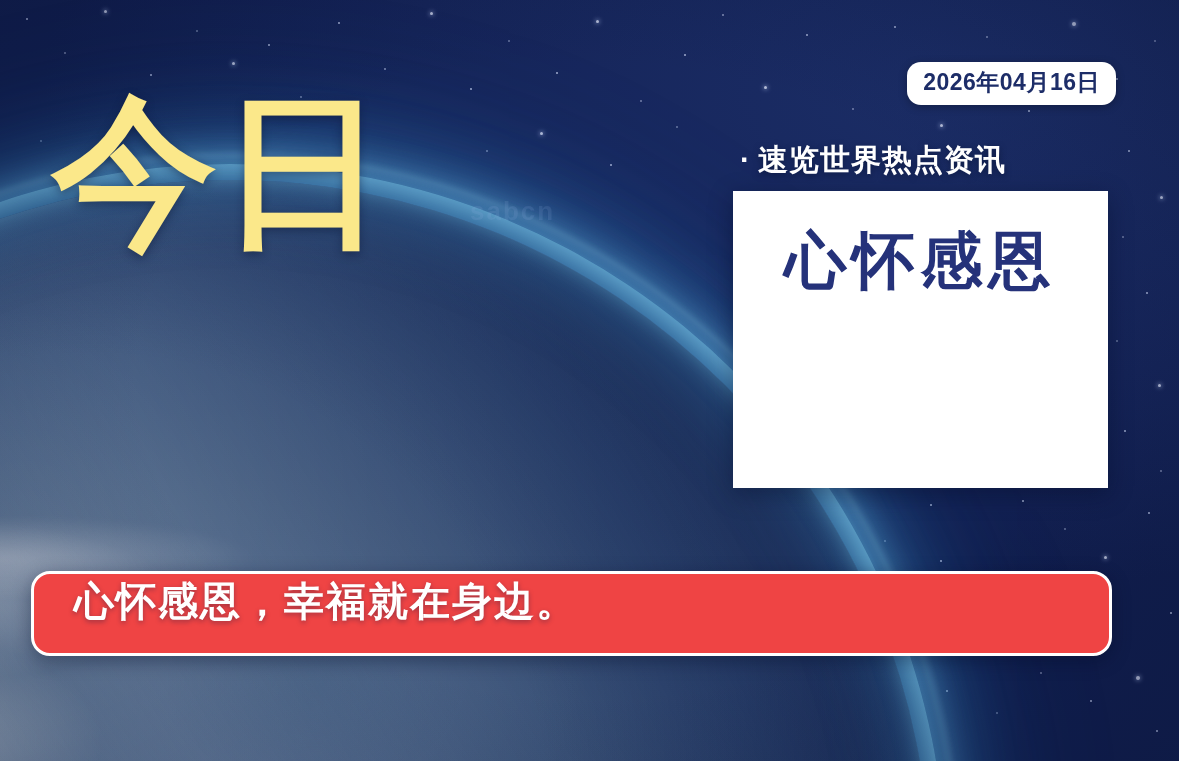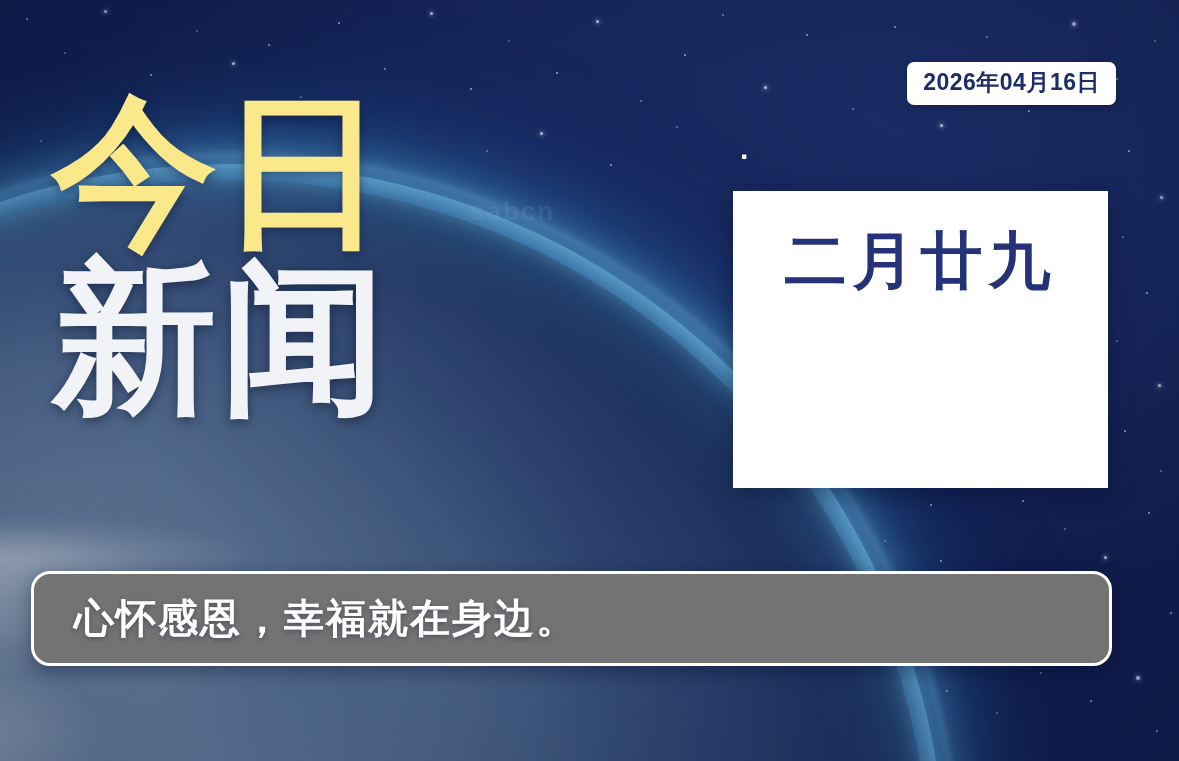--- a/index.html
+++ b/index.html
@@ -101,21 +101,21 @@
     position:absolute;left:470px;top:196px;
     font-size:26px;letter-spacing:2px;font-weight:700;
     color:rgba(150,175,225,.14);
     user-select:none;
   }
   
   .date-pill{
     position:absolute;right:63px;top:62px;
     background:#ffffff;color:#1d2d68;
     font-size:23px;font-weight:700;
-    padding:5px 16px 7px;border-radius:7px;
+    padding:5px 16px 7px;border-radius:14px;
     letter-spacing:.5px;white-space:nowrap;
     box-shadow:0 2px 8px rgba(0,0,0,.28);
   }
   
   .title-block{position:absolute;left:52px;top:92px;}
   .title-line{
     font-weight:900;font-size:165px;line-height:.97;
     letter-spacing:4px;white-space:nowrap;
     font-family:"DejaVu Sans","Liberation Sans",sans-serif;
   }
@@ -148,25 +148,25 @@
   .card-weekday{
     margin-top:30px;font-size:58px;font-weight:900;letter-spacing:6px;
     color:#25327a;white-space:nowrap;
   }
   .card-lunar{
     margin-top:28px;font-size:62px;font-weight:900;letter-spacing:6px;
     color:#25327a;white-space:nowrap;
   }
   
   .banner{
-    position:absolute;left:31px;top:571px;width:1081px;height:95px;
+    position:absolute;left:31px;top:571px;width:1081px;height:85px;
     box-sizing:border-box;
-    background:#737373;
+    background:#ef4444;
     border:3px solid #ffffff;border-radius:19px;
-    display:flex;align-items:center;
+    display:flex;align-items:flex-start;
     box-shadow:0 5px 18px rgba(5,12,40,.40);
   }
   .banner-text{
     color:#ffffff;font-weight:900;font-size:40px;letter-spacing:2px;
     padding-left:40px;white-space:nowrap;
     text-shadow:0 2px 5px rgba(10,20,60,.35);
   }
 </style>
 </head>
 <body>
@@ -247,28 +247,28 @@
   <div class="atmo"></div>
   <div class="atmo2"></div>
   <div class="vignette"></div>
 
   <div class="watermark">sabcn</div>
 
   <div class="date-pill">2026年04月16日</div>
 
   <div class="title-block">
     <div class="title-line title-jinri">今日</div>
-    <div class="title-line title-xinwen">新闻</div>
   </div>
 
   <div class="tagline">
     <span class="tag-dot">·</span>
+    <span class="tag-rest">速览世界热点资讯</span>
   </div>
 
   <div class="card">
-    <div class="card-lunar">二月廿九</div>
+    <div class="card-lunar">心怀感恩</div>
   </div>
 
   <div class="banner">
     <span class="banner-text">心怀感恩，幸福就在身边。</span>
   </div>
 
 </div>
 
 </body></html>

